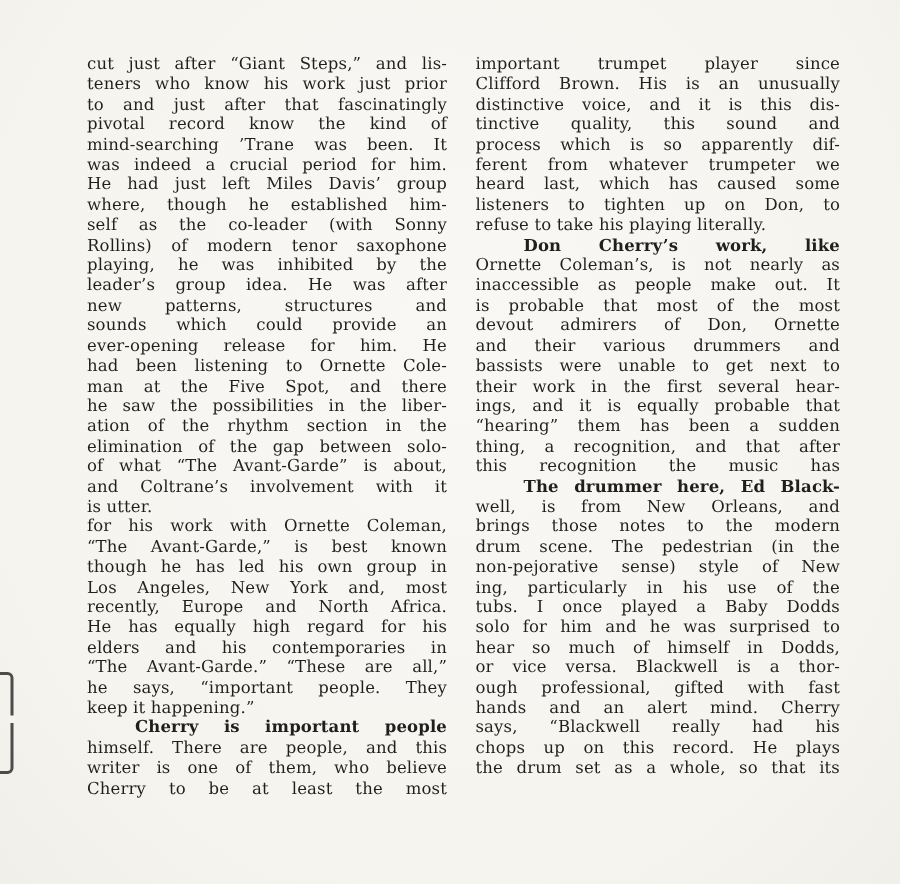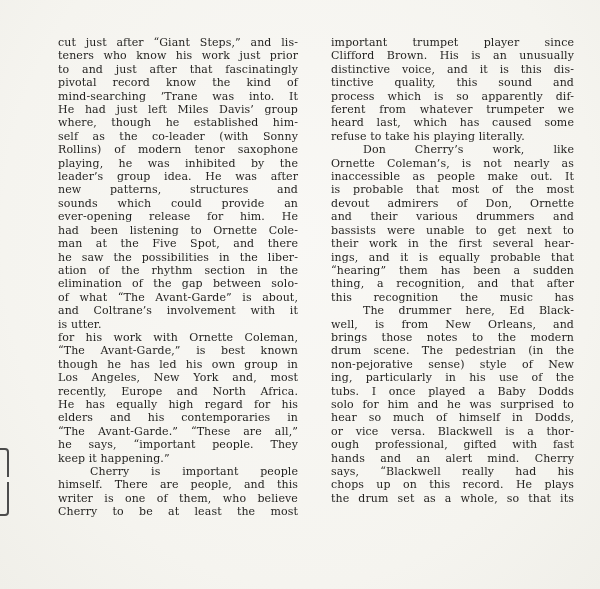--- a/index.html
+++ b/index.html
@@ -17,29 +17,29 @@
   }
   .col {
     position: absolute;
     top: 36px;
     font-size: 11px;
     line-height: 13.4px;
     color: #201f1d;
     letter-spacing: 0.1px;
   }
   .col-left  { left: 58px;  width: 240px; }
-  .col-right { left: 331px; width: 243px; }
+  .col-right { left: 317px; width: 243px; }
   .paragraph { margin: 0; }
   .line { text-align: left; white-space: normal; }
   .line.just {
     text-align: justify;
     text-align-last: justify;
     -moz-text-align-last: justify;
   }
-  .line.indent { text-indent: 32px; }
+  .line.indent { text-indent: 32px; font-weight: bold; }
   .scan-mark {
     position: absolute;
     left: -4px;
     top: 448px;
     width: 9px;
     height: 64px;
     border: 2px solid #4c4c4c;
     border-radius: 0 4px 4px 0;
     background: transparent;
   }
@@ -58,21 +58,22 @@
 <body>
 
 <div class="page">
   <div class="scan-mark"></div>
   <div class="col col-left">
       <div class="paragraph">
         <div class="line just">cut just after “Giant Steps,” and lis-</div>
         <div class="line just">teners who know his work just prior</div>
         <div class="line just">to and just after that fascinatingly</div>
         <div class="line just">pivotal record know the kind of</div>
-        <div class="line just">mind-searching ’Trane was into. It</div>
+        <div class="line just">mind-searching ’Trane was been. It</div>
+        <div class="line just">was indeed a crucial period for him.</div>
         <div class="line just">He had just left Miles Davis’ group</div>
         <div class="line just">where, though he established him-</div>
         <div class="line just">self as the co-leader (with Sonny</div>
         <div class="line just">Rollins) of modern tenor saxophone</div>
         <div class="line just">playing, he was inhibited by the</div>
         <div class="line just">leader’s group idea. He was after</div>
         <div class="line just">new patterns, structures and</div>
         <div class="line just">sounds which could provide an</div>
         <div class="line just">ever-opening release for him. He</div>
         <div class="line just">had been listening to Ornette Cole-</div>
@@ -105,20 +106,21 @@
     </div>
   <div class="col col-right">
       <div class="paragraph">
         <div class="line just">important trumpet player since</div>
         <div class="line just">Clifford Brown. His is an unusually</div>
         <div class="line just">distinctive voice, and it is this dis-</div>
         <div class="line just">tinctive quality, this sound and</div>
         <div class="line just">process which is so apparently dif-</div>
         <div class="line just">ferent from whatever trumpeter we</div>
         <div class="line just">heard last, which has caused some</div>
+        <div class="line just">listeners to tighten up on Don, to</div>
         <div class="line">refuse to take his playing literally.</div>
       </div>
       <div class="paragraph">
         <div class="line just indent">Don Cherry’s work, like</div>
         <div class="line just">Ornette Coleman’s, is not nearly as</div>
         <div class="line just">inaccessible as people make out. It</div>
         <div class="line just">is probable that most of the most</div>
         <div class="line just">devout admirers of Don, Ornette</div>
         <div class="line just">and their various drummers and</div>
         <div class="line just">bassists were unable to get next to</div>

